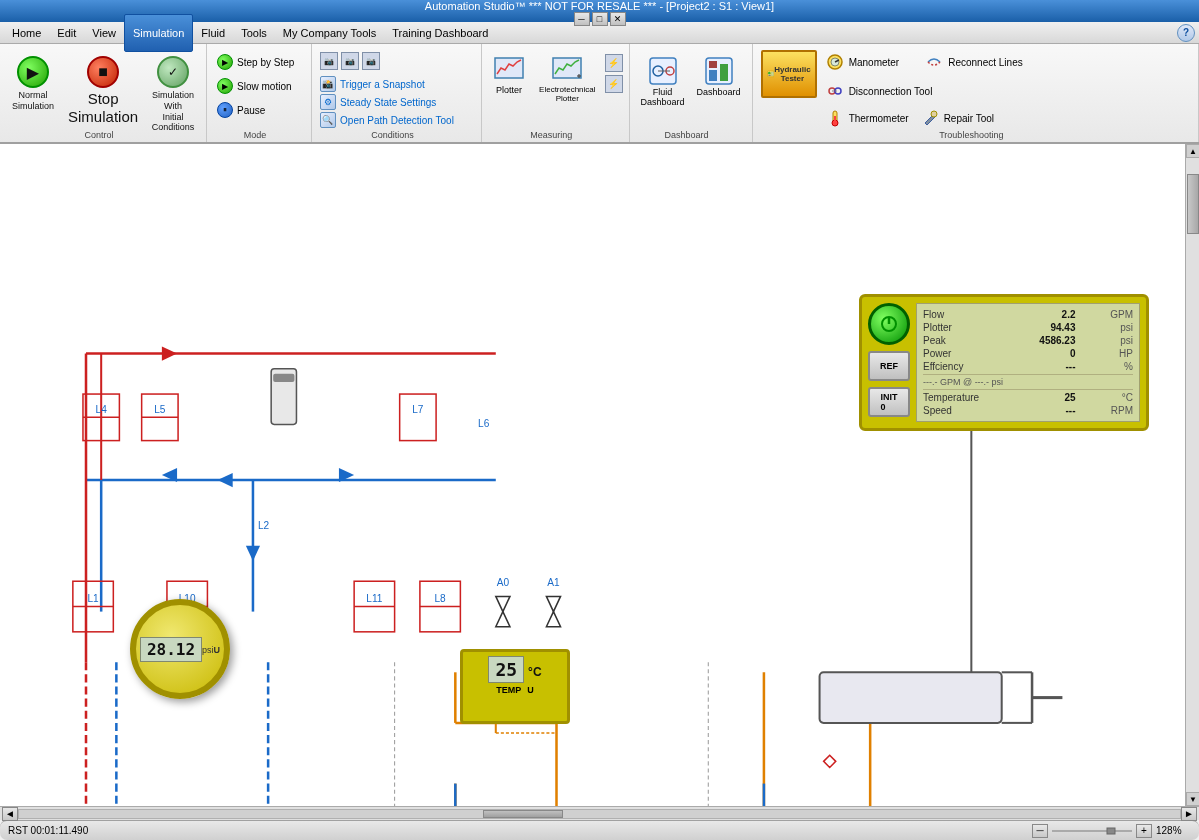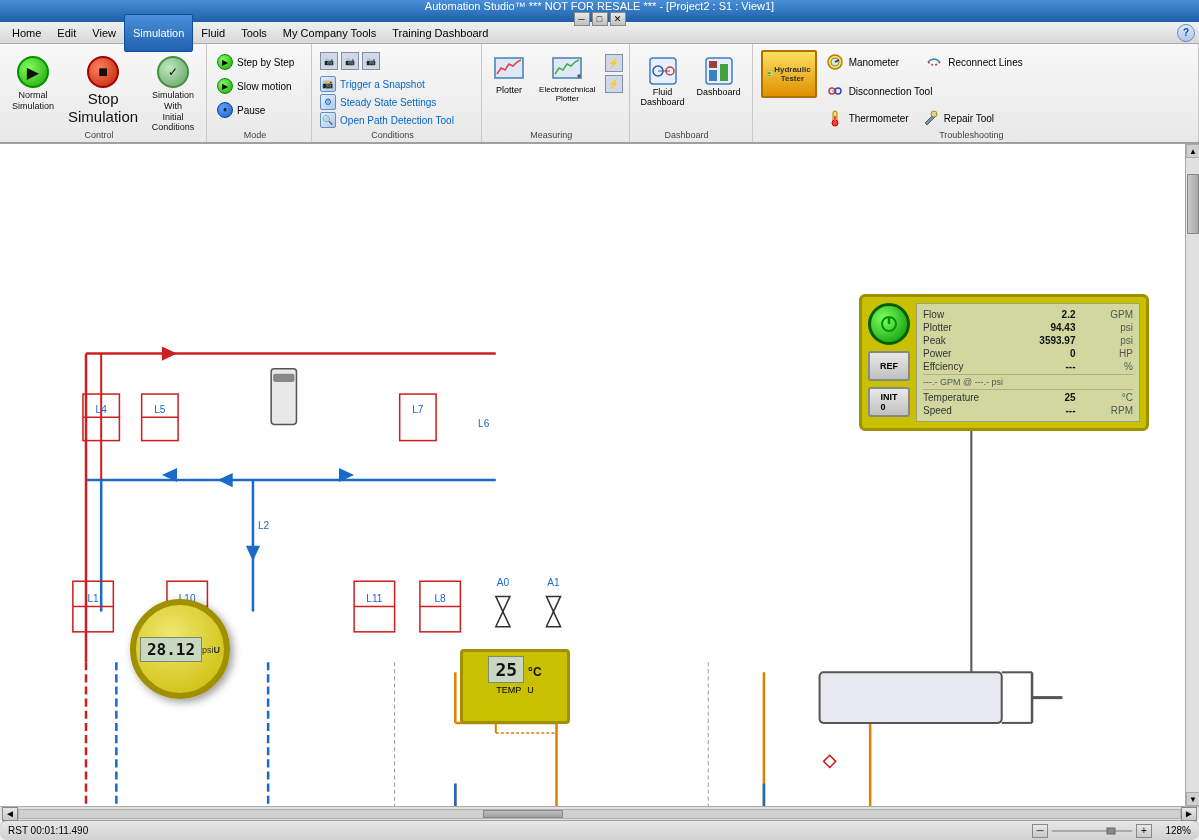--- a/index.html
+++ b/index.html
@@ -343,21 +343,21 @@
       border: 1px solid #808870;
       padding: 2px 6px;
       font-size: 18px;
       font-weight: bold;
       color: #111;
       font-family: monospace;
     }
     .therm-unit { font-size: 12px; color: #111; font-weight: bold; }
     .therm-label-row {
       display: flex; gap: 6px; margin-top: 2px;
-      font-size: 9px; font-weight: normal;
+      font-size: 9px; font-weight: bold;
     }
 
     
     #status-bar {
       height: 20px;
       background: linear-gradient(to bottom, #e8e8e8, #d0d0d0);
       border-top: 1px solid #a0a0a0;
       display: flex;
       align-items: center;
       padding: 0 8px;
@@ -860,21 +860,21 @@
         <span class="ht-value">2.2</span>
         <span class="ht-unit">GPM</span>
       </div>
       <div class="ht-row">
         <span class="ht-label">Plotter</span>
         <span class="ht-value">94.43</span>
         <span class="ht-unit">psi</span>
       </div>
       <div class="ht-row">
         <span class="ht-label">Peak</span>
-        <span class="ht-value">3593.97</span>
+        <span class="ht-value">4586.23</span>
         <span class="ht-unit">psi</span>
       </div>
       <div class="ht-row">
         <span class="ht-label">Power</span>
         <span class="ht-value">0</span>
         <span class="ht-unit">HP</span>
       </div>
       <div class="ht-row">
         <span class="ht-label">Effciency</span>
         <span class="ht-value">---</span>
@@ -930,15 +930,15 @@
 
 <div id="status-bar">
   <span class="rst">RST 00:01:11.490</span>
   <div class="zoom-section">
     <div class="zoom-btn">─</div>
     <svg width="80" height="12" viewBox="0 0 80 12">
       <rect x="0" y="5" width="80" height="2" fill="#aaa"></rect>
       <rect x="55" y="3" width="8" height="6" fill="#888" stroke="#666"></rect>
     </svg>
     <div class="zoom-btn">+</div>
-    <span style="min-width:35px;text-align:right;">128%</span>
+    <span style="min-width:35px;text-align:left;">128%</span>
   </div>
 </div>
 
 </body></html>

